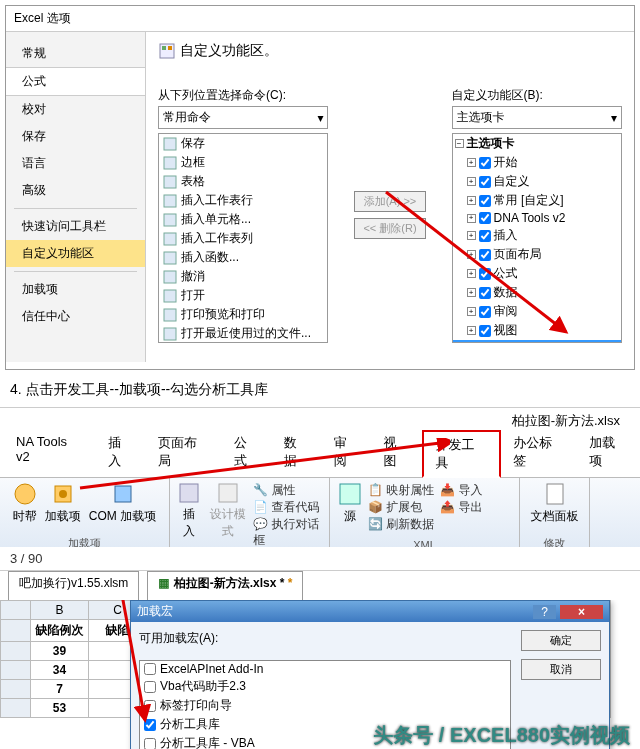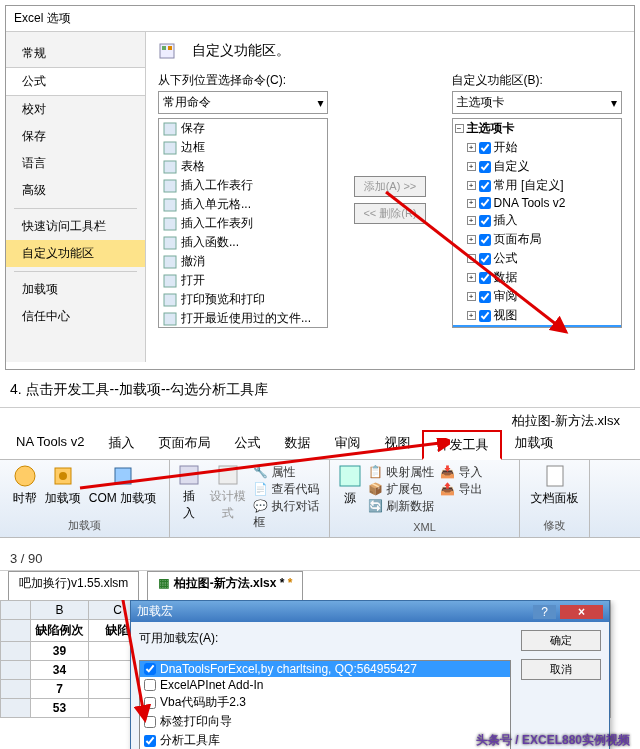--- a/index.html
+++ b/index.html
@@ -6,21 +6,21 @@
 body{background:#fff;width:640px}
 .s1{border:1px solid #999;margin:5px;background:#fff;height:365px;overflow:hidden;position:relative}
 .title{padding:4px 8px;font-size:12px;border-bottom:1px solid #ccc}
 .s1-body{display:flex;height:330px}
 .nav{width:140px;background:#f3f3f3;border-right:1px solid #ccc;padding:8px 0}
 .nav-item{padding:5px 16px;cursor:pointer}
 .nav-item.sel{background:#fff;border-top:1px solid #ccc;border-bottom:1px solid #ccc;color:#000;font-weight:400}
 .nav-item.hl{background:#fde38a}
 .nav-sep{border-top:1px solid #ccc;margin:4px 8px}
 .main{flex:1;padding:10px 12px;position:relative}
-.hdr{display:flex;align-items:flex-start;gap:16px;margin-bottom:12px}
+.hdr{display:flex;align-items:flex-start;gap:4px;margin-bottom:27px}
 .hdr svg{width:18px;height:18px}
 .row{display:flex;gap:20px;margin-top:4px}
 .col{flex:1}
 .lbl{font-size:12px;margin-bottom:2px}
 .sel-box{width:100%;border:1px solid #999;padding:2px 4px;background:#fff;display:flex;justify-content:space-between;align-items:center}
 .list{border:1px solid #999;margin-top:4px;height:210px;overflow:hidden;background:#fff}
 .li{display:flex;align-items:center;gap:4px;padding:1px 4px;font-size:11px}
 .li svg{width:14px;height:14px;flex-shrink:0}
 .tree-li{display:flex;align-items:center;gap:3px;padding:1px 2px;font-size:11px}
 .exp{width:9px;height:9px;border:1px solid #888;display:inline-flex;align-items:center;justify-content:center;font-size:8px;line-height:1}
@@ -57,21 +57,21 @@
 .sheet .data{background:#fff}
 .dlg{position:absolute;left:130px;top:0;width:480px;border:1px solid #3a6ea5;background:#eef3fa;box-shadow:2px 2px 6px rgba(0,0,0,.3)}
 .dlg-t{background:linear-gradient(#6fa9e0,#3d79c0);display:flex;justify-content:space-between;align-items:center;padding:2px 6px;color:#fff}
 .dlg-t .x{background:#c44;padding:0 18px;font-weight:bold}
 .dlg-t .q{background:#5a8fc8;padding:0 8px;margin-right:4px}
 .dlg-b{padding:8px;display:flex;gap:10px}
 .dlg-list{flex:1;border:1px solid #888;background:#fff;height:105px;overflow:hidden}
 .dlg-li{display:flex;align-items:center;gap:4px;padding:1px 4px;font-size:11px}
 .dlg-li.hl{background:#3399ff;color:#fff}
 .dlg-btns{display:flex;flex-direction:column;gap:8px;width:80px}
-.wm{position:absolute;right:10px;bottom:6px;color:#4c1d95;font-size:12px;font-weight:bold;text-shadow:0 0 3px #000;opacity:.85}
+.wm{position:absolute;right:10px;bottom:6px;color:#0f766e;font-size:20px;font-weight:bold;text-shadow:0 0 3px #000;opacity:.85}
 .red-arrow{stroke:#d00;stroke-width:3;fill:#d00}
 </style>
 </head>
 <body>
 
 <div class="s1">
   <div class="title">Excel 选项</div>
   <div class="s1-body">
     <div class="nav">
       <div class="nav-item">常规</div>
@@ -261,20 +261,21 @@
   <div class="doc-title">柏拉图-新方法.xlsx</div>
   <div class="ribbon-tabs">
     <div class="rtab">NA Tools v2</div>
     <div class="rtab">插入</div>
     <div class="rtab">页面布局</div>
     <div class="rtab">公式</div>
     <div class="rtab">数据</div>
     <div class="rtab">审阅</div>
     <div class="rtab">视图</div>
     <div class="rtab act">开发工具</div>
+    <div class="rtab">办公标签</div>
     <div class="rtab">加载项</div>
   </div>
   <div class="ribbon-body">
     <div class="rgroup" style="width:170px">
       <div class="ricon">
         <div class="ricon-item">
             <svg width="24" height="24">
               <circle cx="12" cy="12" r="10" fill="#fc6" stroke="#c80"></circle>
             </svg>
             <div>时帮</div>
@@ -447,24 +448,20 @@
 
   <div class="dlg">
     <div class="dlg-t">
       <span>加载宏</span>
       <span><span class="q">?</span><span class="x">×</span></span>
     </div>
     <div class="dlg-b">
       <div style="flex:1">
         <div style="margin-bottom:13px">可用加载宏(A):</div>
         <div class="dlg-list" id="addin-list">
-            <div class="dlg-li hl">
-              <input type="checkbox" class="cb" checked="" style="">
-              <span>DnaToolsForExcel,by charltsing, QQ:564955427</span>
-            </div>
             <div class="dlg-li">
               <input type="checkbox" class="cb" style="">
               <span>ExcelAPInet Add-In</span>
             </div>
             <div class="dlg-li">
               <input type="checkbox" class="cb" style="">
               <span>Vba代码助手2.3</span>
             </div>
             <div class="dlg-li">
               <input type="checkbox" class="cb" style="">

